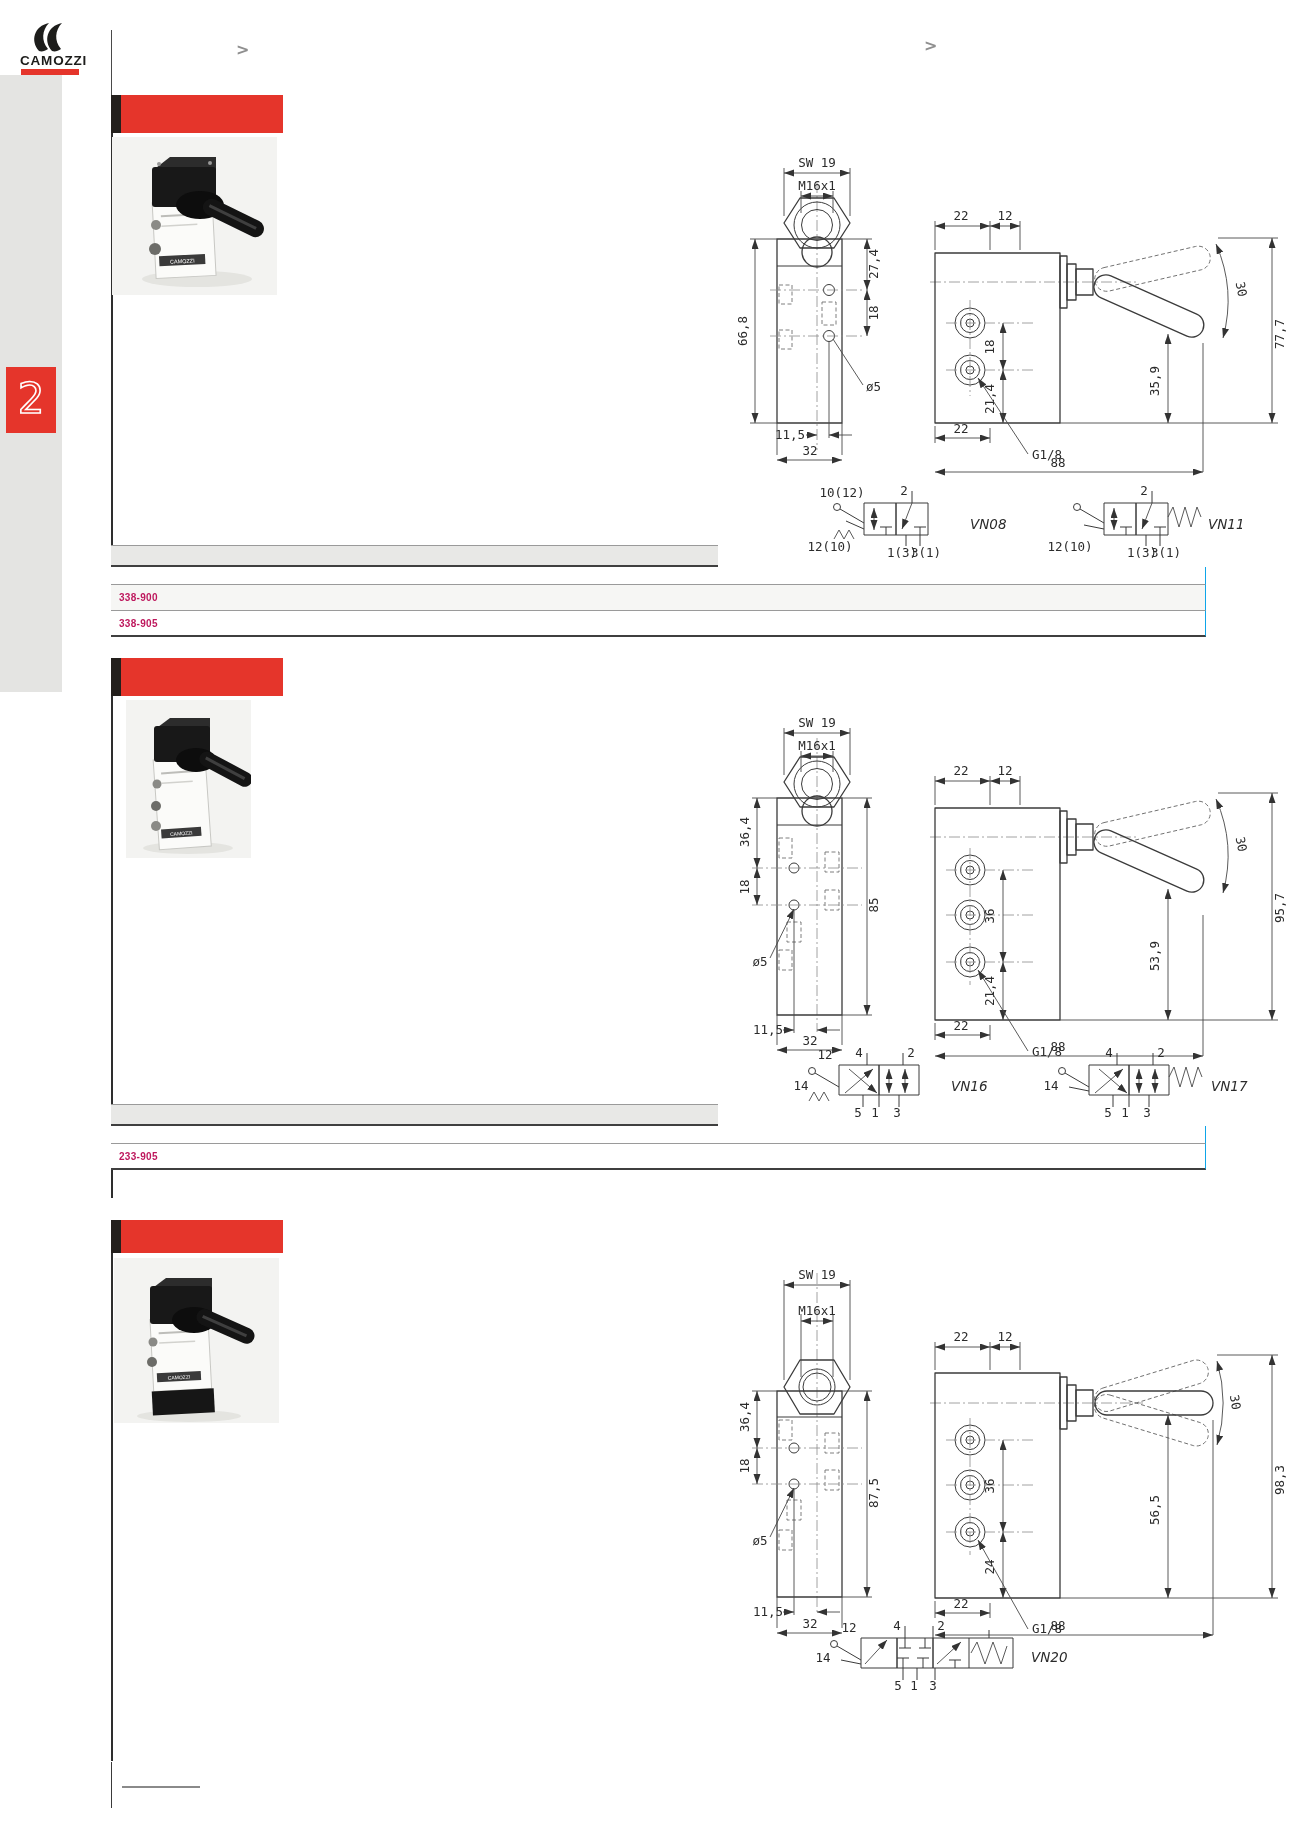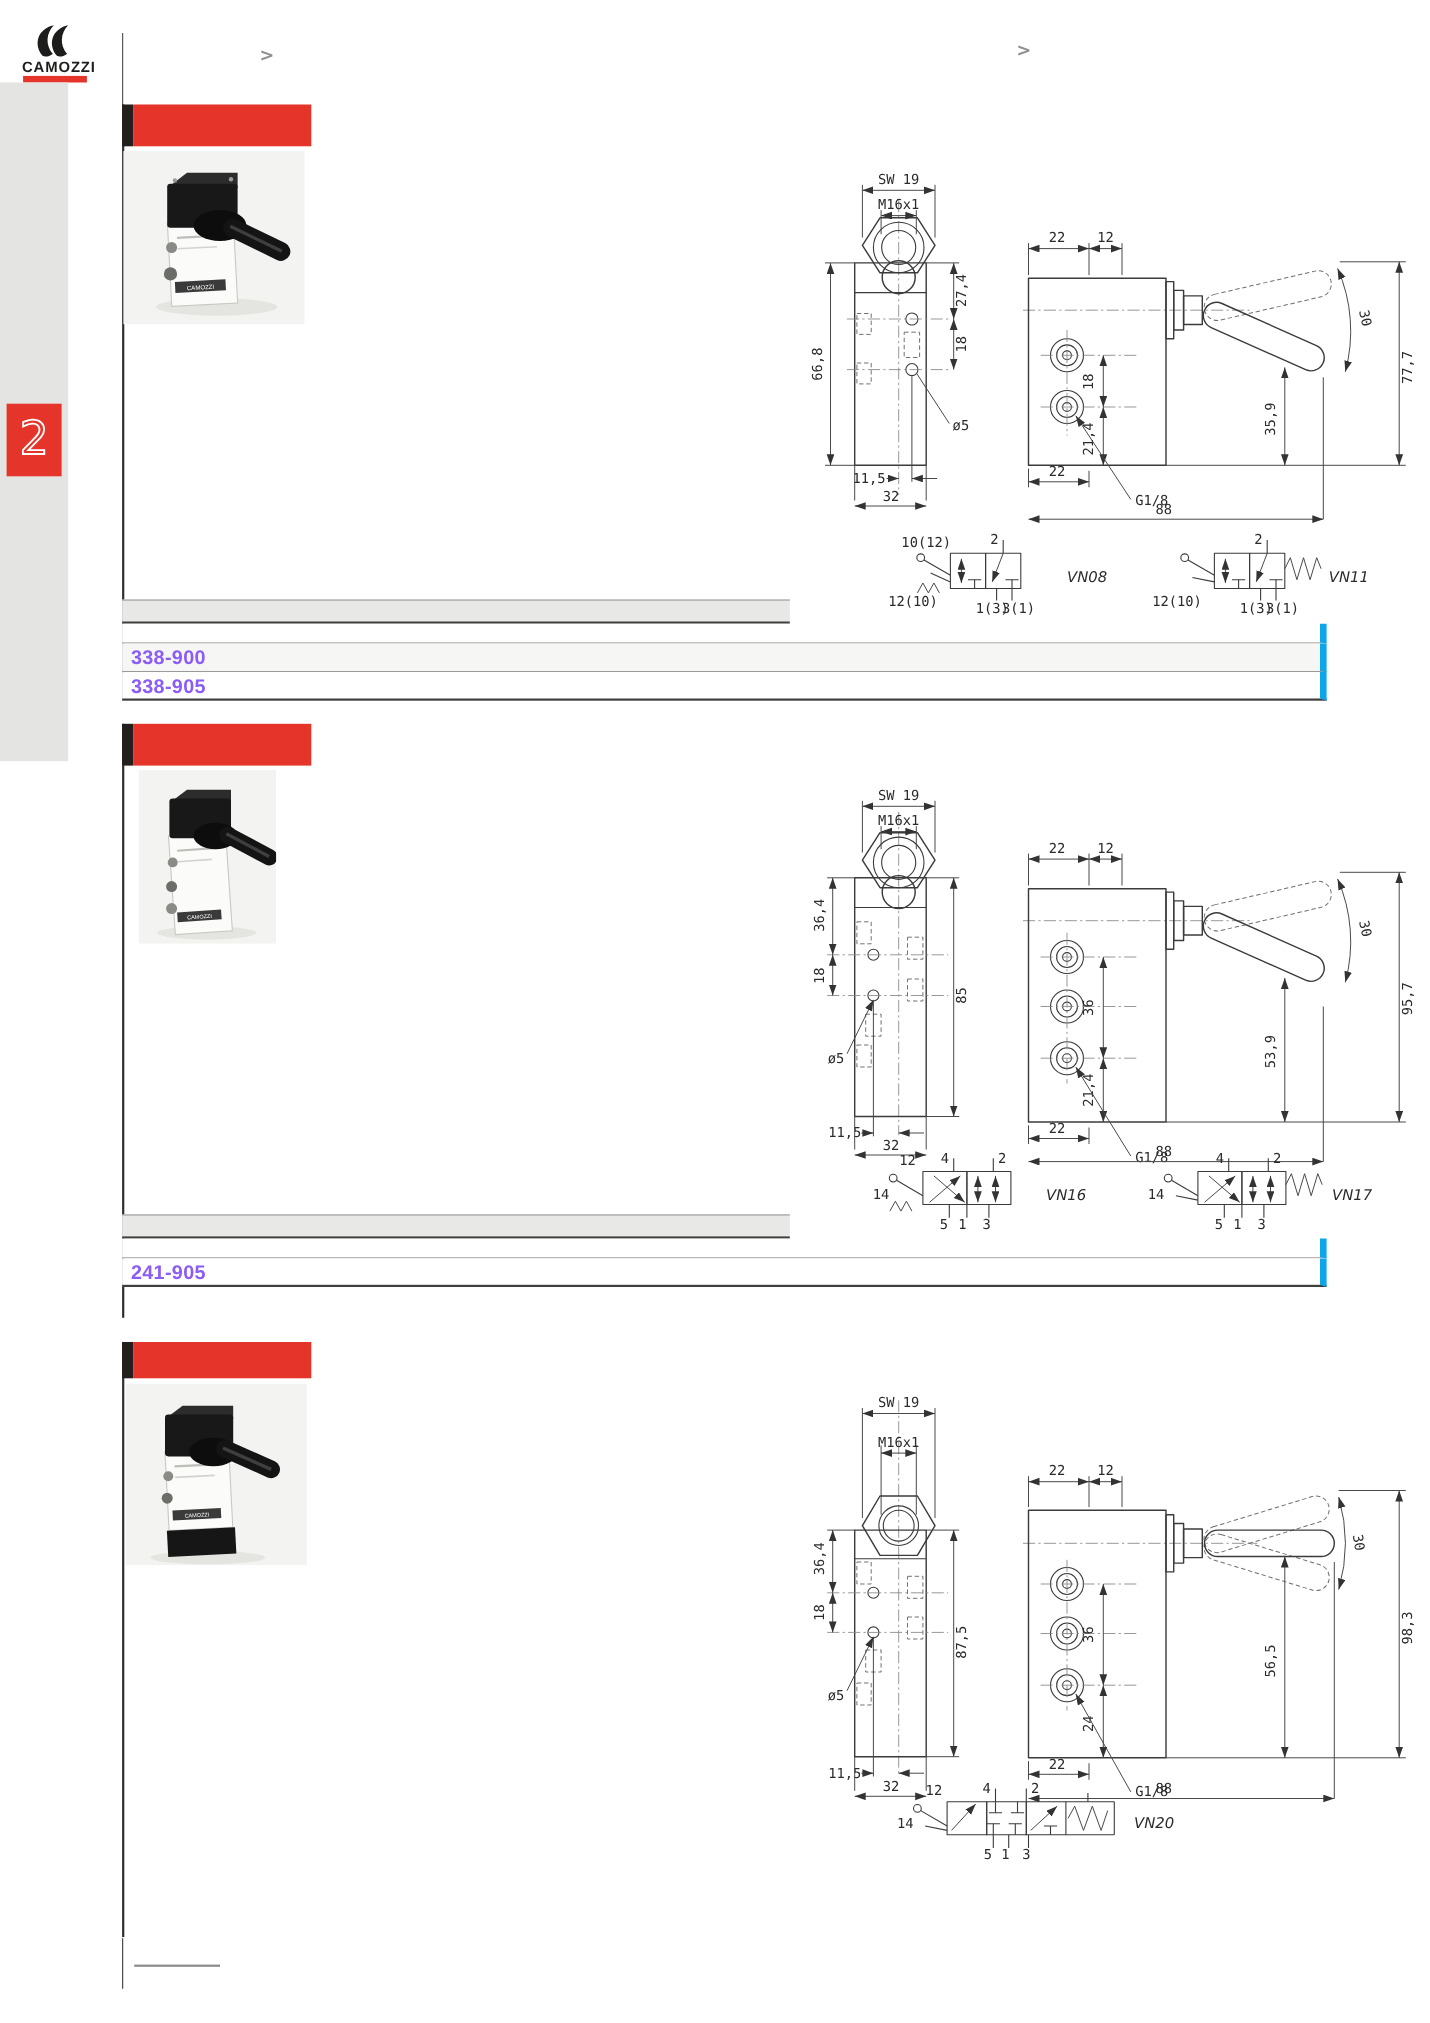--- a/index.html
+++ b/index.html
@@ -20,22 +20,22 @@
   
   .section{position:absolute;left:0;width:1048px}
   .rule{position:absolute;left:111px;top:0;width:2px;background:#2e2e2e}
   .redblk{position:absolute;left:111px;top:0;width:10px;background:#231f1c}
   .redbar{position:absolute;left:121px;top:0;width:162px;background:#e5352b}
   
   .tbl{position:absolute;left:111px;width:1095px}
   .thead{position:relative;width:607px;height:22px;background:#e8e8e6;box-sizing:border-box;
          border-top:1px solid #9a9a9a;border-bottom:2px solid #3f3f3f}
   .trow{position:relative;width:100%;box-sizing:border-box;border-bottom:1px solid #9a9a9a;
-        border-right:6px solid #0ea5e9;background:#fff;padding-left:8px;
-        font-weight:bold;font-size:18px;color:#8b5cf6;letter-spacing:.3px}
+        border-right:1px solid #0ea5e9;background:#fff;padding-left:8px;
+        font-weight:bold;font-size:10px;color:#be185d;letter-spacing:.3px}
   .trow.empty{height:18px}
   .trow.data{height:26px;line-height:26px}
   .trow.alt{background:#f6f6f4}
   .trow.last{border-bottom:2px solid #3f3f3f}
   
   svg text{font-family:"DejaVu Sans Mono",monospace;font-size:12.5px;fill:#2b2b2b;text-anchor:middle}
   svg text.st{text-anchor:start}
   svg text.nm{font-family:"DejaVu Sans",sans-serif;font-style:italic;font-size:13.5px;text-anchor:start}
   .ln{fill:none;stroke:#3b3b3b;stroke-width:1.3;stroke-linejoin:round}
   .th{stroke-width:1}
@@ -417,21 +417,21 @@
         <text x="353" y="74">5</text>
         <text x="370" y="74">1</text>
         <text x="392" y="74">3</text>
         <text class="nm" x="456" y="48">VN17</text>
       </g>
     </svg>
 
     <div class="tbl" style="top:446px">
       <div class="thead"></div>
       <div class="trow empty"></div>
-      <div class="trow data last"><span>241-905</span></div>
+      <div class="trow data last"><span>233-905</span></div>
     </div>
   </div>
 
   <div class="section" style="top:1220px;height:541px">
     <div class="rule" style="height:541px"></div>
     <div class="redblk" style="height:33px"></div>
     <div class="redbar" style="height:33px"></div>
 
     <svg class="abs" style="left:114px;top:38px" width="165" height="165">
       <rect x="0" y="0" width="165" height="165" fill="#f3f3f1"></rect>

